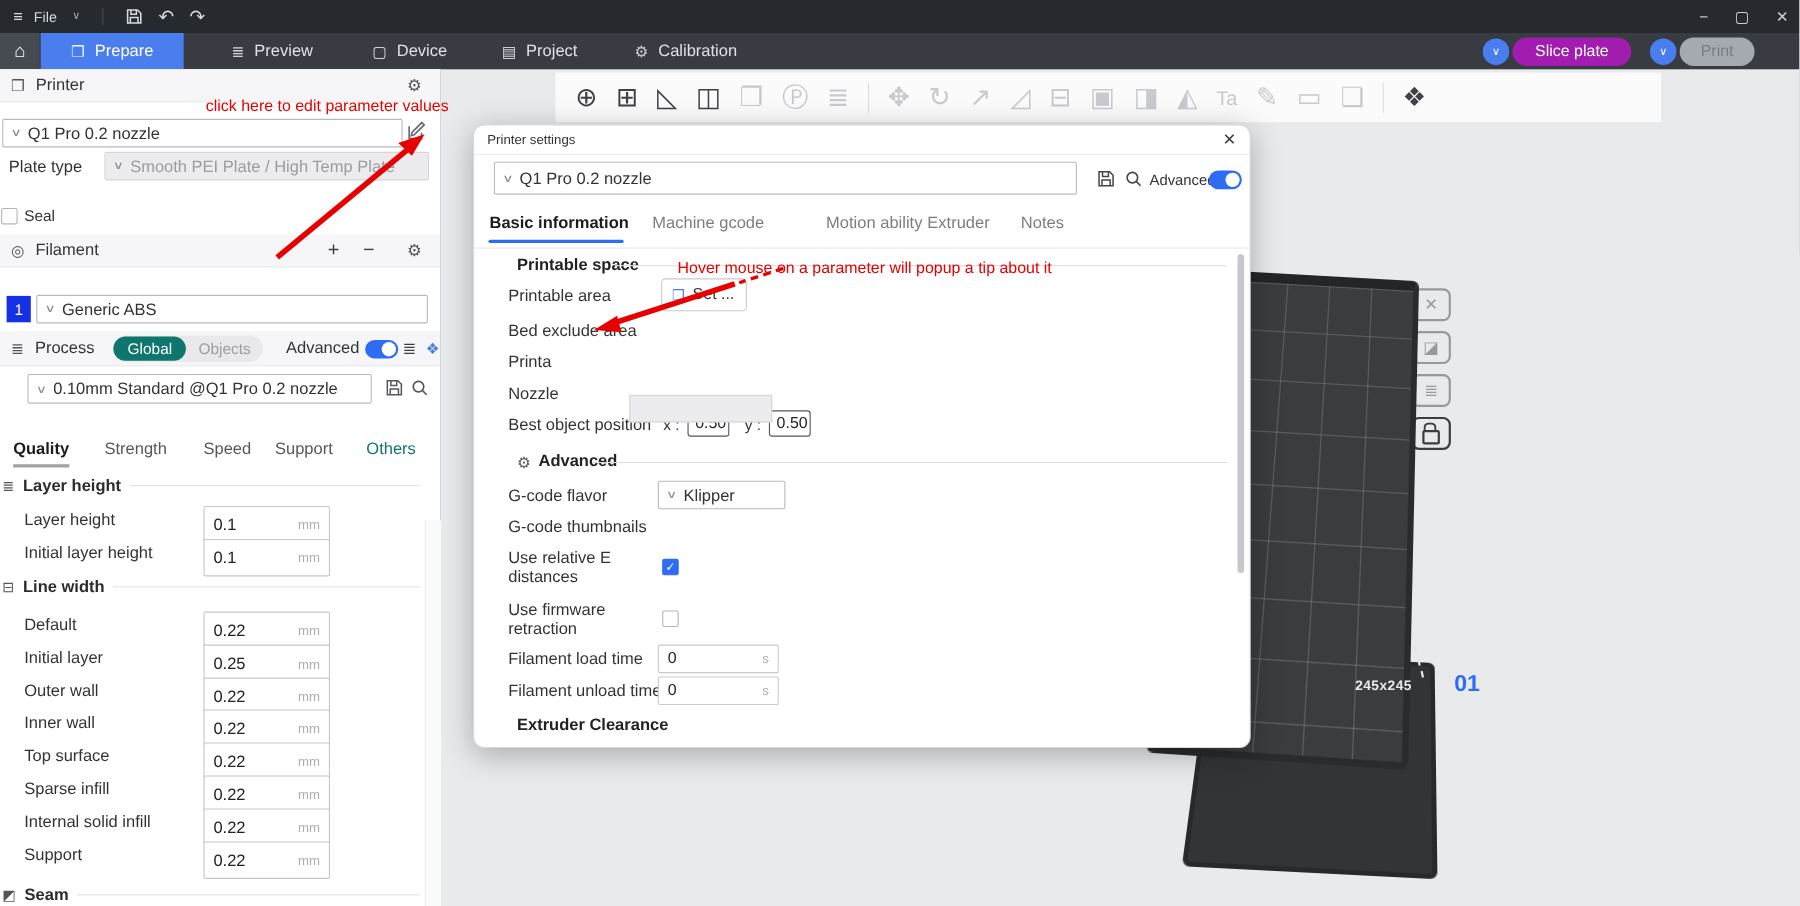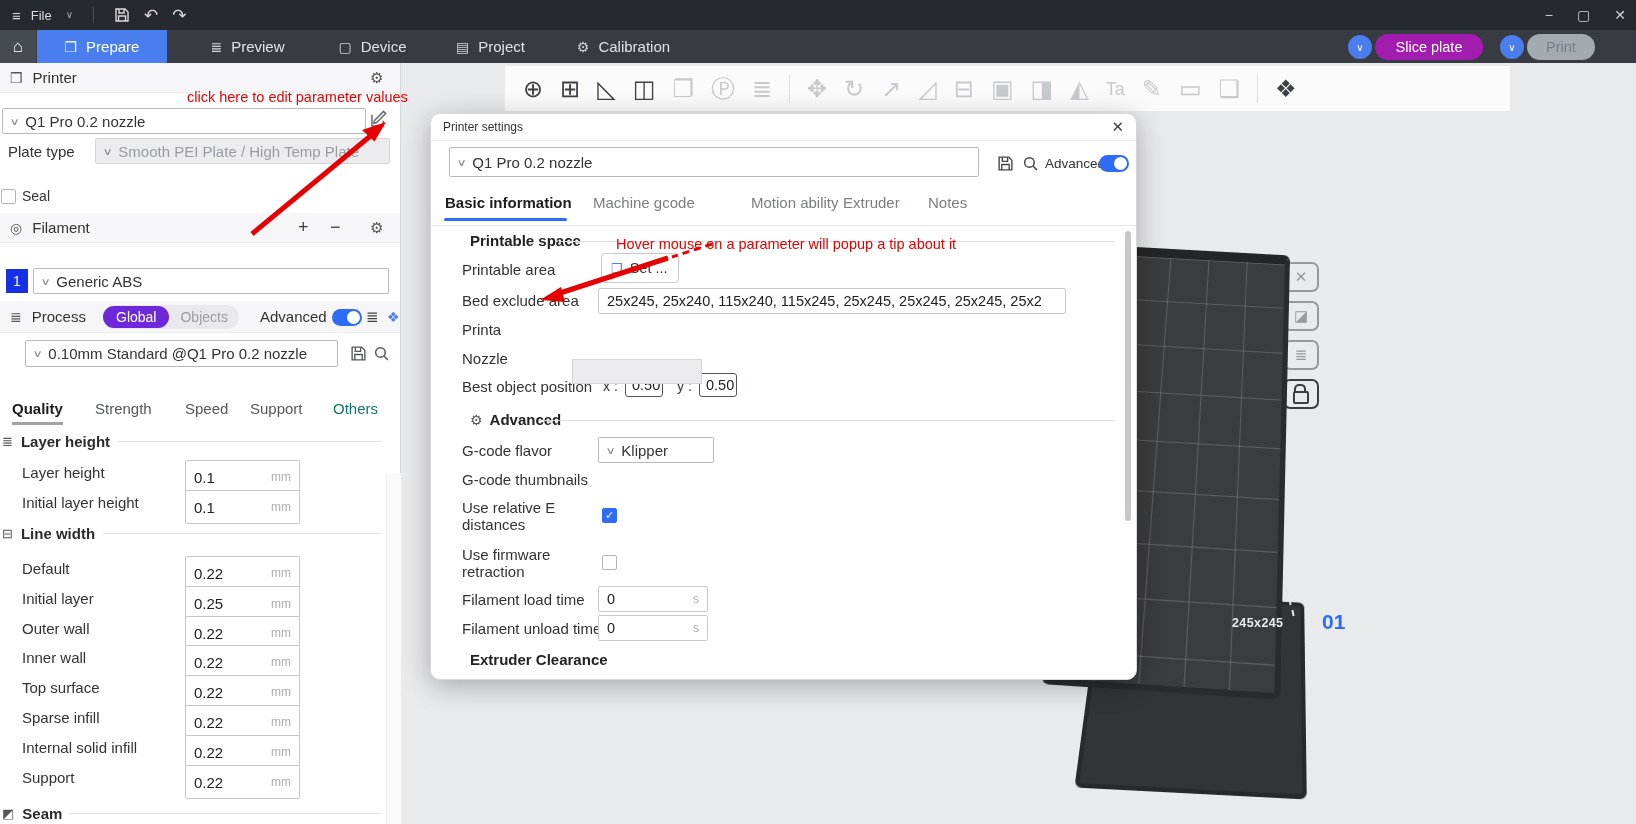--- a/index.html
+++ b/index.html
@@ -218,21 +218,21 @@
     <div class="abs" style="left:6px;top:206px;width:22px;height:24px;background:#1630e6;color:#fff;display:flex;align-items:center;justify-content:center;font-size:14px;">1</div>
     <div class="select abs" style="left:33px;top:205px;width:356px;height:26px;">
       <span class="chev">∨</span>
       <span>Generic ABS</span>
     </div>
 
     <div class="sec-head abs" style="top:238px;height:32px;">
       <span class="hic">≣</span>
       <span>Process</span>
       <span class="abs" style="left:103px;top:4px;height:24px;background:#e9e9eb;border-radius:12px;display:flex;align-items:center;">
-        <span style="background:#6d28d9;color:#fff;border-radius:12px;padding:3px 13px;font-size:14px;">Global</span>
+        <span style="background:#0f766e;color:#fff;border-radius:12px;padding:3px 13px;font-size:14px;">Global</span>
         <span style="color:#9b9da1;padding:0 11px;font-size:14px;">Objects</span>
       </span>
       <span class="abs" style="left:260px;font-size:15px;">Advanced</span>
       <span class="toggle" style="left:332px;top:8px;"></span>
       <span class="abs" style="left:366px;font-size:15px;color:#3c3e42;">≣</span>
       <span class="abs" style="left:387px;font-size:14px;color:#4a7dee;">❖</span>
     </div>
     <div class="select abs" style="left:25px;top:277px;width:313px;height:27px;">
       <span class="chev">∨</span>
       <span>0.10mm Standard @Q1 Pro 0.2 nozzle</span>
@@ -362,23 +362,20 @@
       <span>Printable space</span>
     </div>
     <div class="dlg-rule" style="left:128px;top:127px;width:556px;background:#dedee0;"></div>
     <div class="red abs" style="left:185px;top:122px;font-size:14.5px;">Hover mouse on a parameter will popup a tip about it</div>
     <div class="dlabel" style="left:31px;top:147px;">Printable area</div>
     <div class="abs" style="left:170px;top:139px;width:78px;height:30px;border:1px solid #c9cacd;border-radius:4px;display:flex;align-items:center;gap:7px;padding:0 9px;box-sizing:border-box;font-size:14.5px;color:#333;background:#fff;">
       <span style="color:#4a7dee;font-size:13px;">❒</span>
       <span>Set ...</span>
     </div>
     <div class="dlabel" style="left:31px;top:178px;">Bed exclude area</div>
-    <div class="dinput" style="left:167px;top:174px;width:468px;height:26px;">
-      <span>25x245, 25x240, 115x240, 115x245, 25x245, 25x245, 25x245, 25x2</span>
-    </div>
     <div class="dlabel" style="left:31px;top:207px;">Printa</div>
     <div class="dlabel" style="left:31px;top:236px;">Nozzle</div>
     <div class="abs" style="left:141px;top:245px;width:130px;height:25px;background:#ececee;border:1px solid #d6d6d8;box-sizing:border-box;z-index:2;"></div>
     <div class="dlabel" style="left:31px;top:264px;">Best object position</div>
     <div class="dlabel" style="left:172px;top:264px;font-size:14px;">x :</div>
     <div class="posbox" style="left:194px;top:259px;width:38px;height:24px;">
       <span>0.50</span>
     </div>
     <div class="dlabel" style="left:246px;top:264px;font-size:14px;">y :</div>
     <div class="posbox" style="left:268px;top:259px;width:38px;height:24px;">

